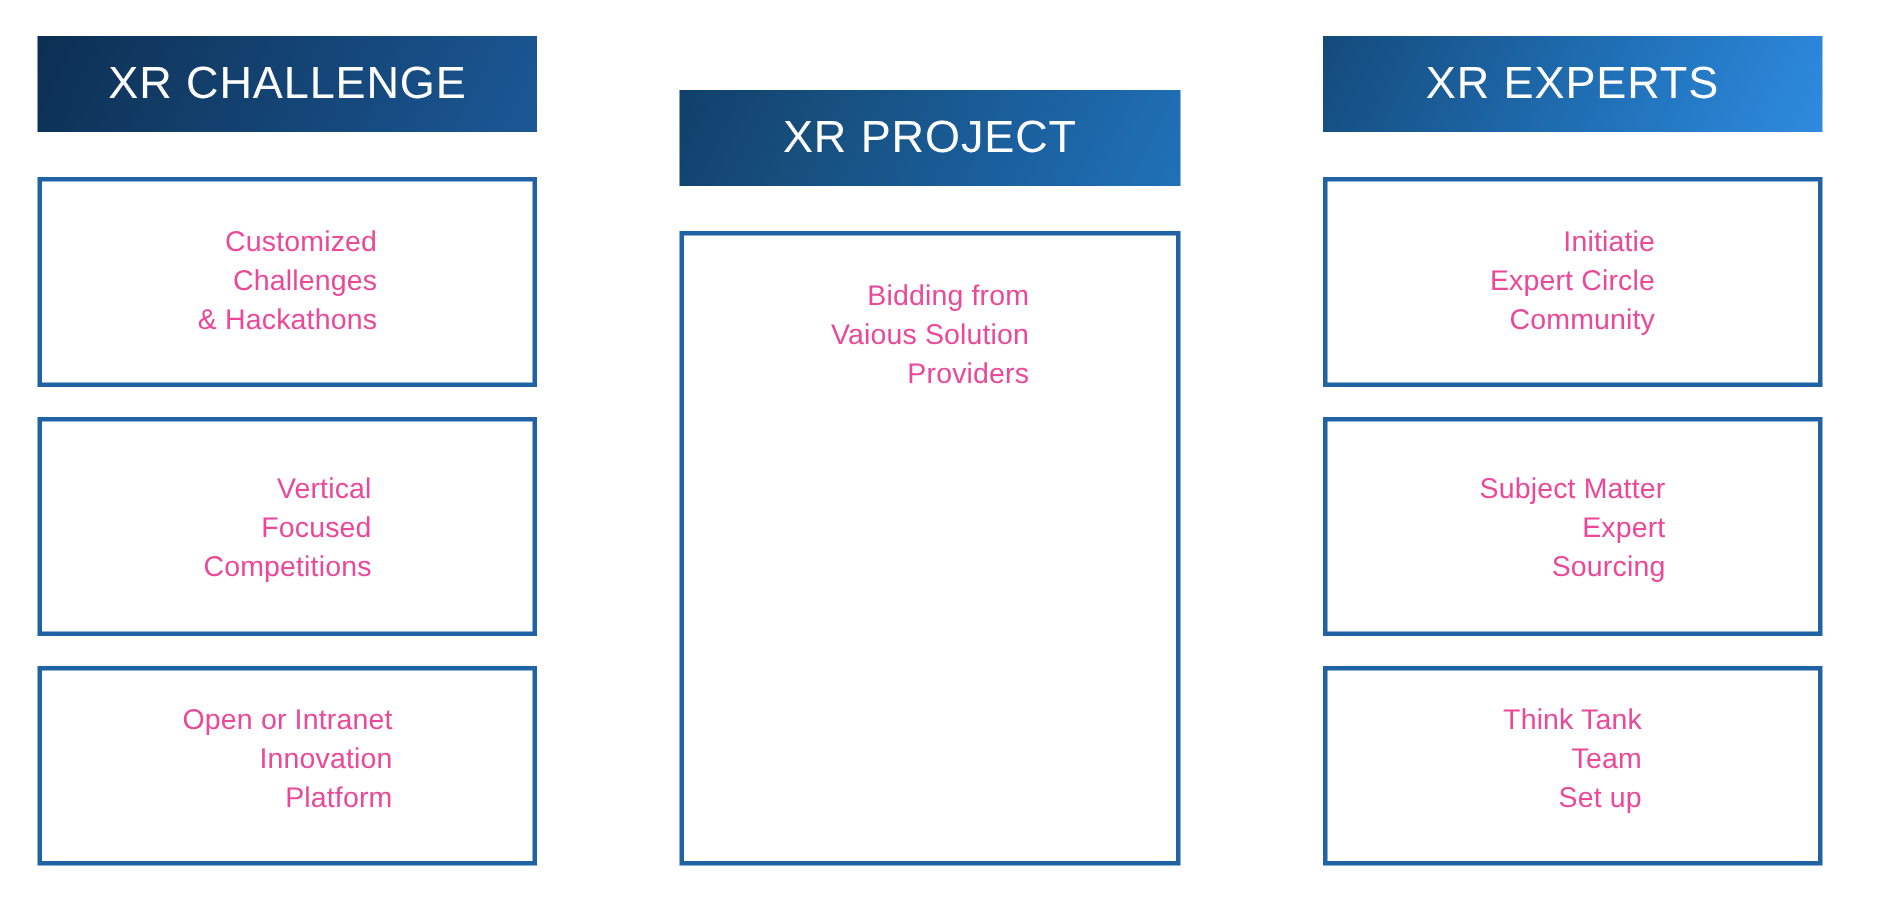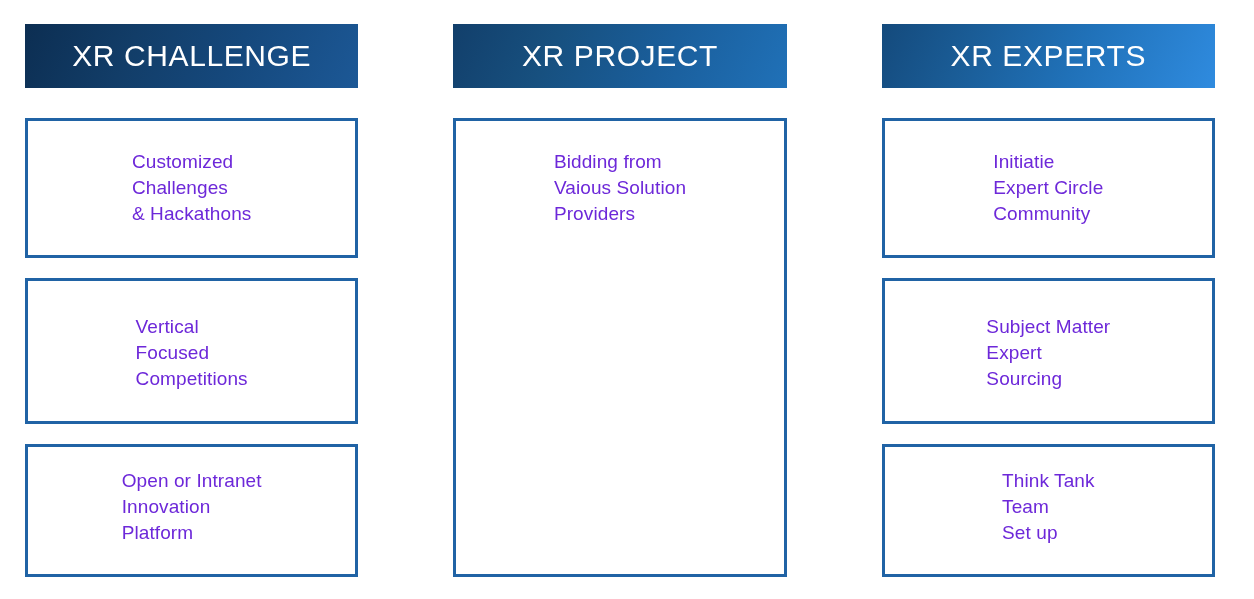--- a/index.html
+++ b/index.html
@@ -51,20 +51,21 @@
     white-space: nowrap;
     text-align: left;
   }
 
   
   .column:nth-child(1) .col-header {
     background: linear-gradient(115deg, #0c2e52 0%, #123d68 32%, #15487c 62%, #1c5896 100%);
   }
   .column:nth-child(2) .col-header {
     background: linear-gradient(115deg, #123f6b 0%, #17507f 30%, #1a5e9b 62%, #2071b8 100%);
+    margin-top: 36px;
   }
   .column:nth-child(3) .col-header {
     background: linear-gradient(115deg, #144a7c 0%, #1a5c96 26%, #2071b8 58%, #2f8bdf 100%);
   }
 
   
   .cards {
     display: flex;
     flex-direction: column;
     flex: 1 1 auto;
@@ -76,24 +77,24 @@
     background: #ffffff;
     box-sizing: border-box;
     display: flex;
     flex-direction: column;
     align-items: center;
     justify-content: flex-start;
     padding-top: 28px;
     overflow: hidden;
   }
   .card-text {
-    color: #6d28d9;
+    color: #ec4899;
     font-size: 19px;
     line-height: 26px;
-    text-align: left;
+    text-align: right;
     white-space: pre-line;
     font-weight: 400;
     letter-spacing: 0.1px;
   }
 
   
   .column .cards .card:nth-child(1) { padding-top: 28px; }
   .column .cards .card:nth-child(2) { padding-top: 33px; }
   .column .cards .card:nth-child(3) { padding-top: 21px; }
 </style>

